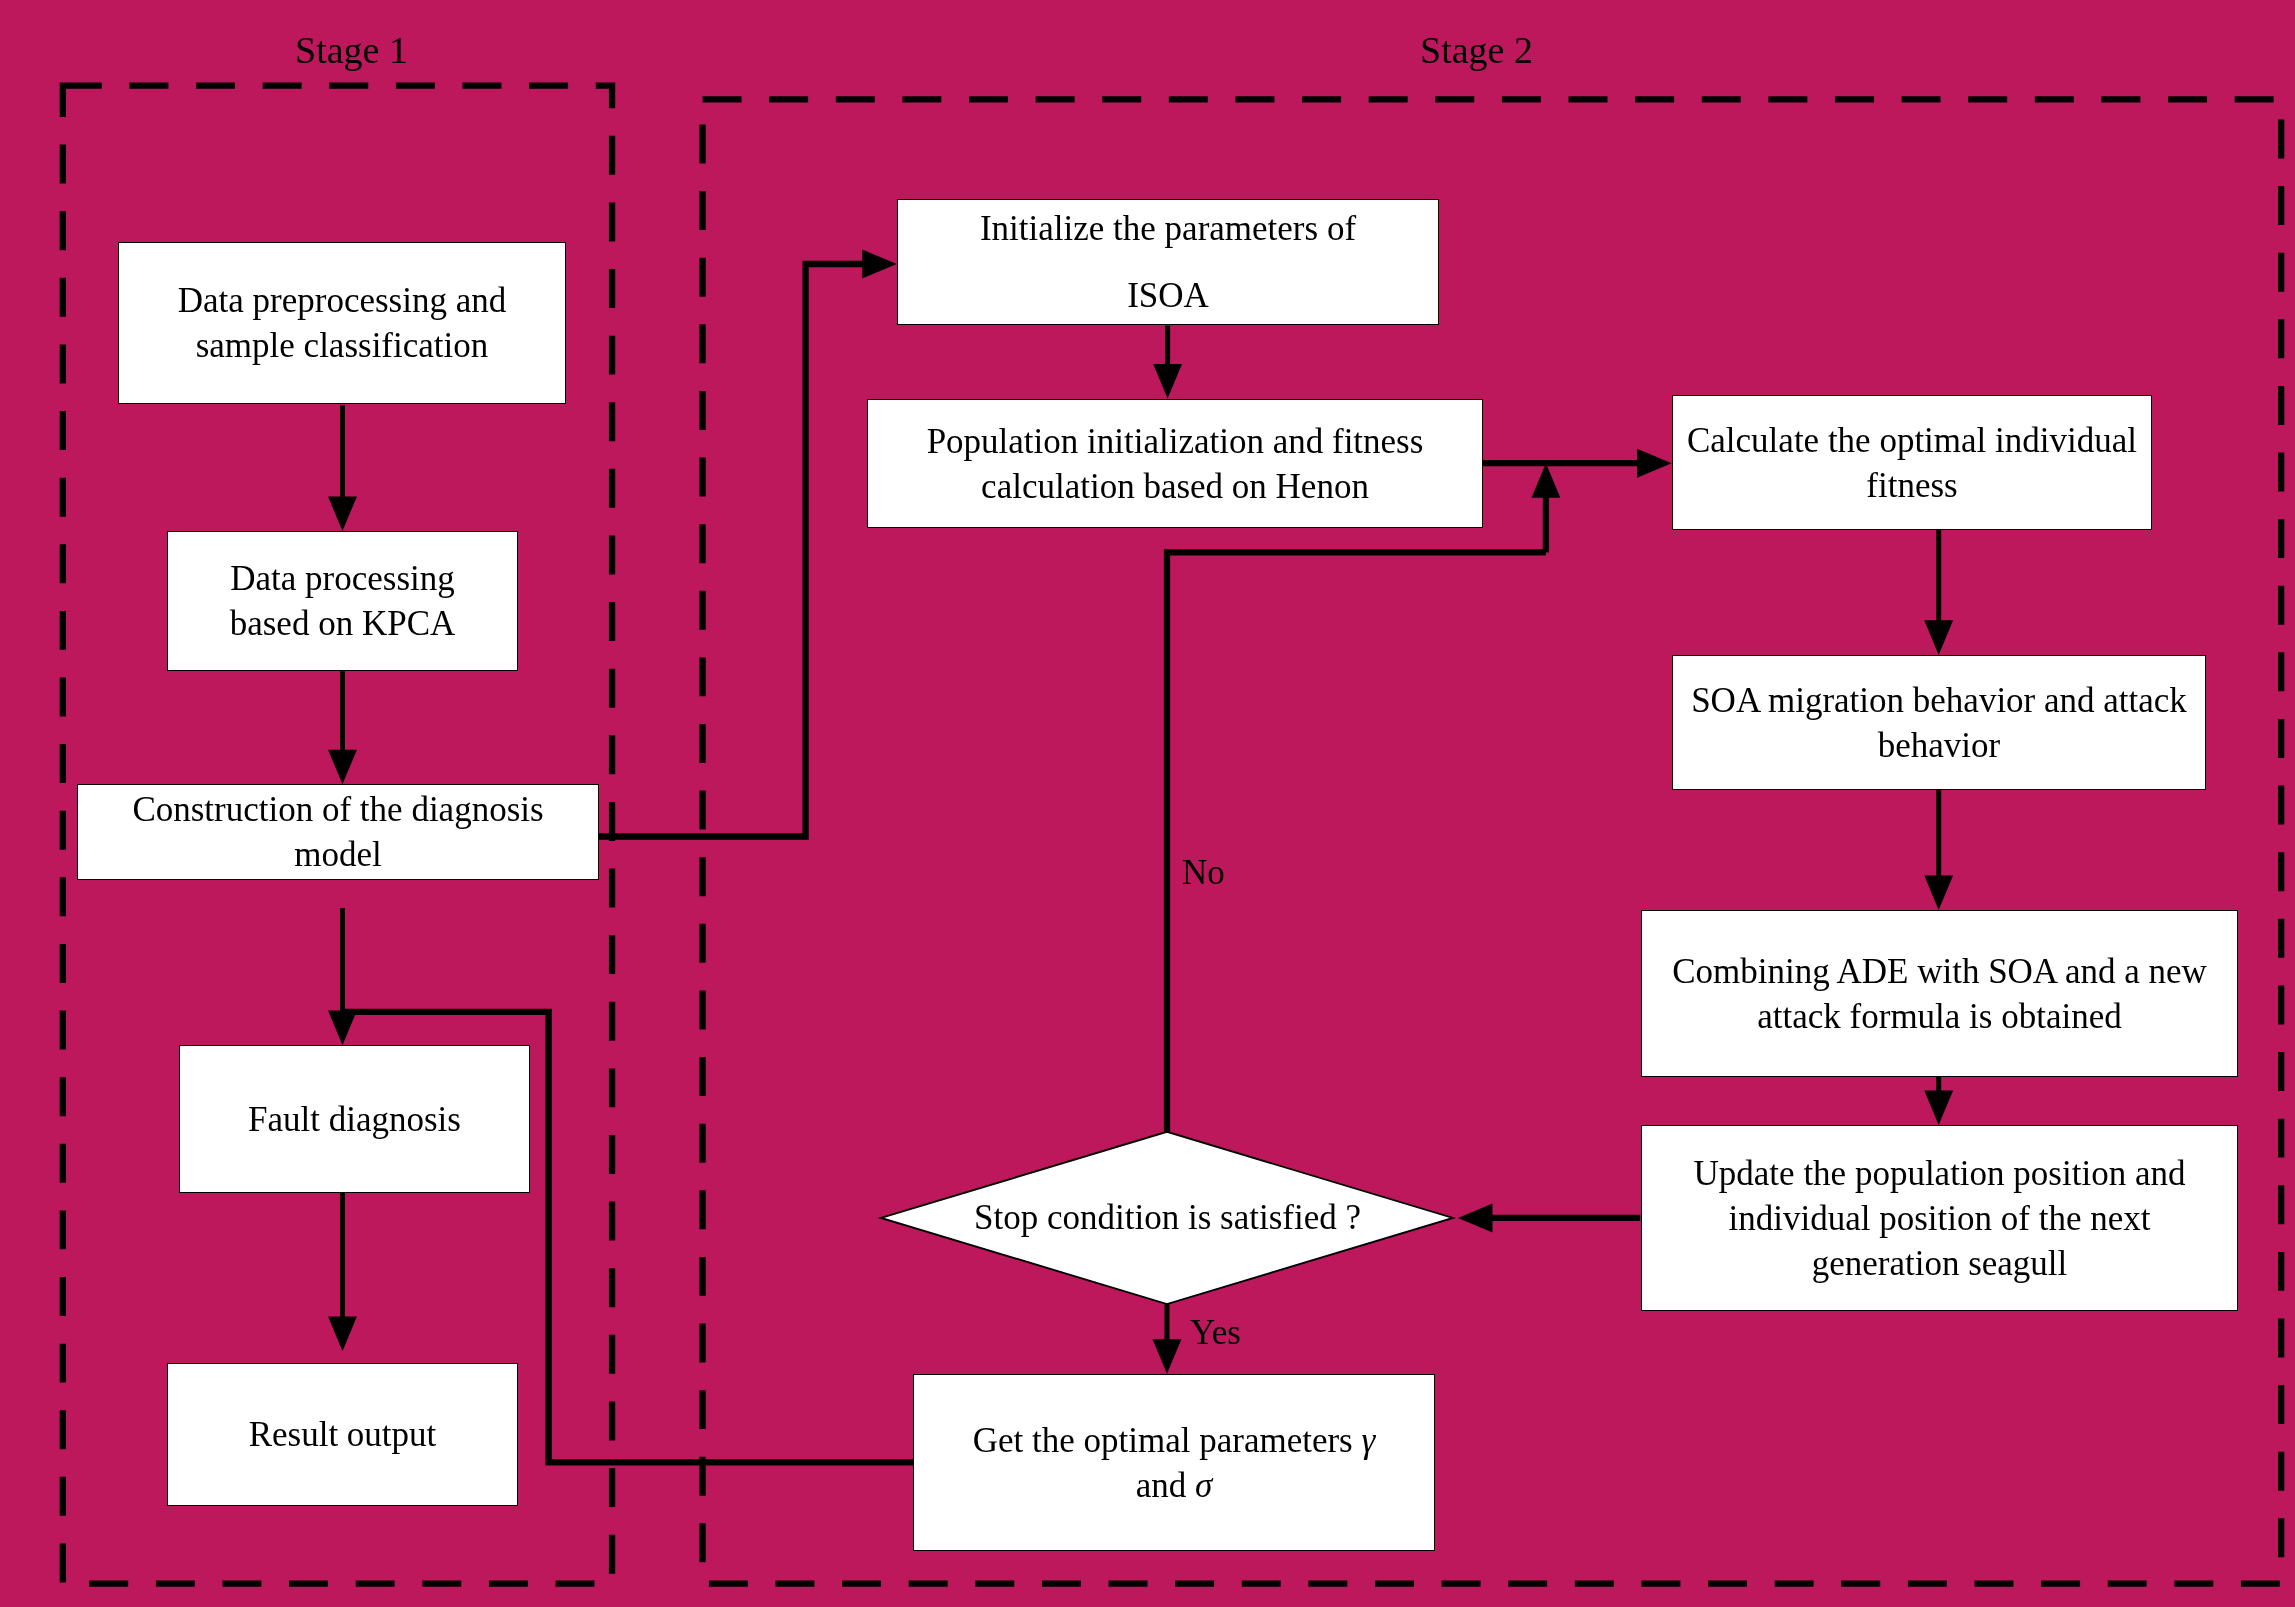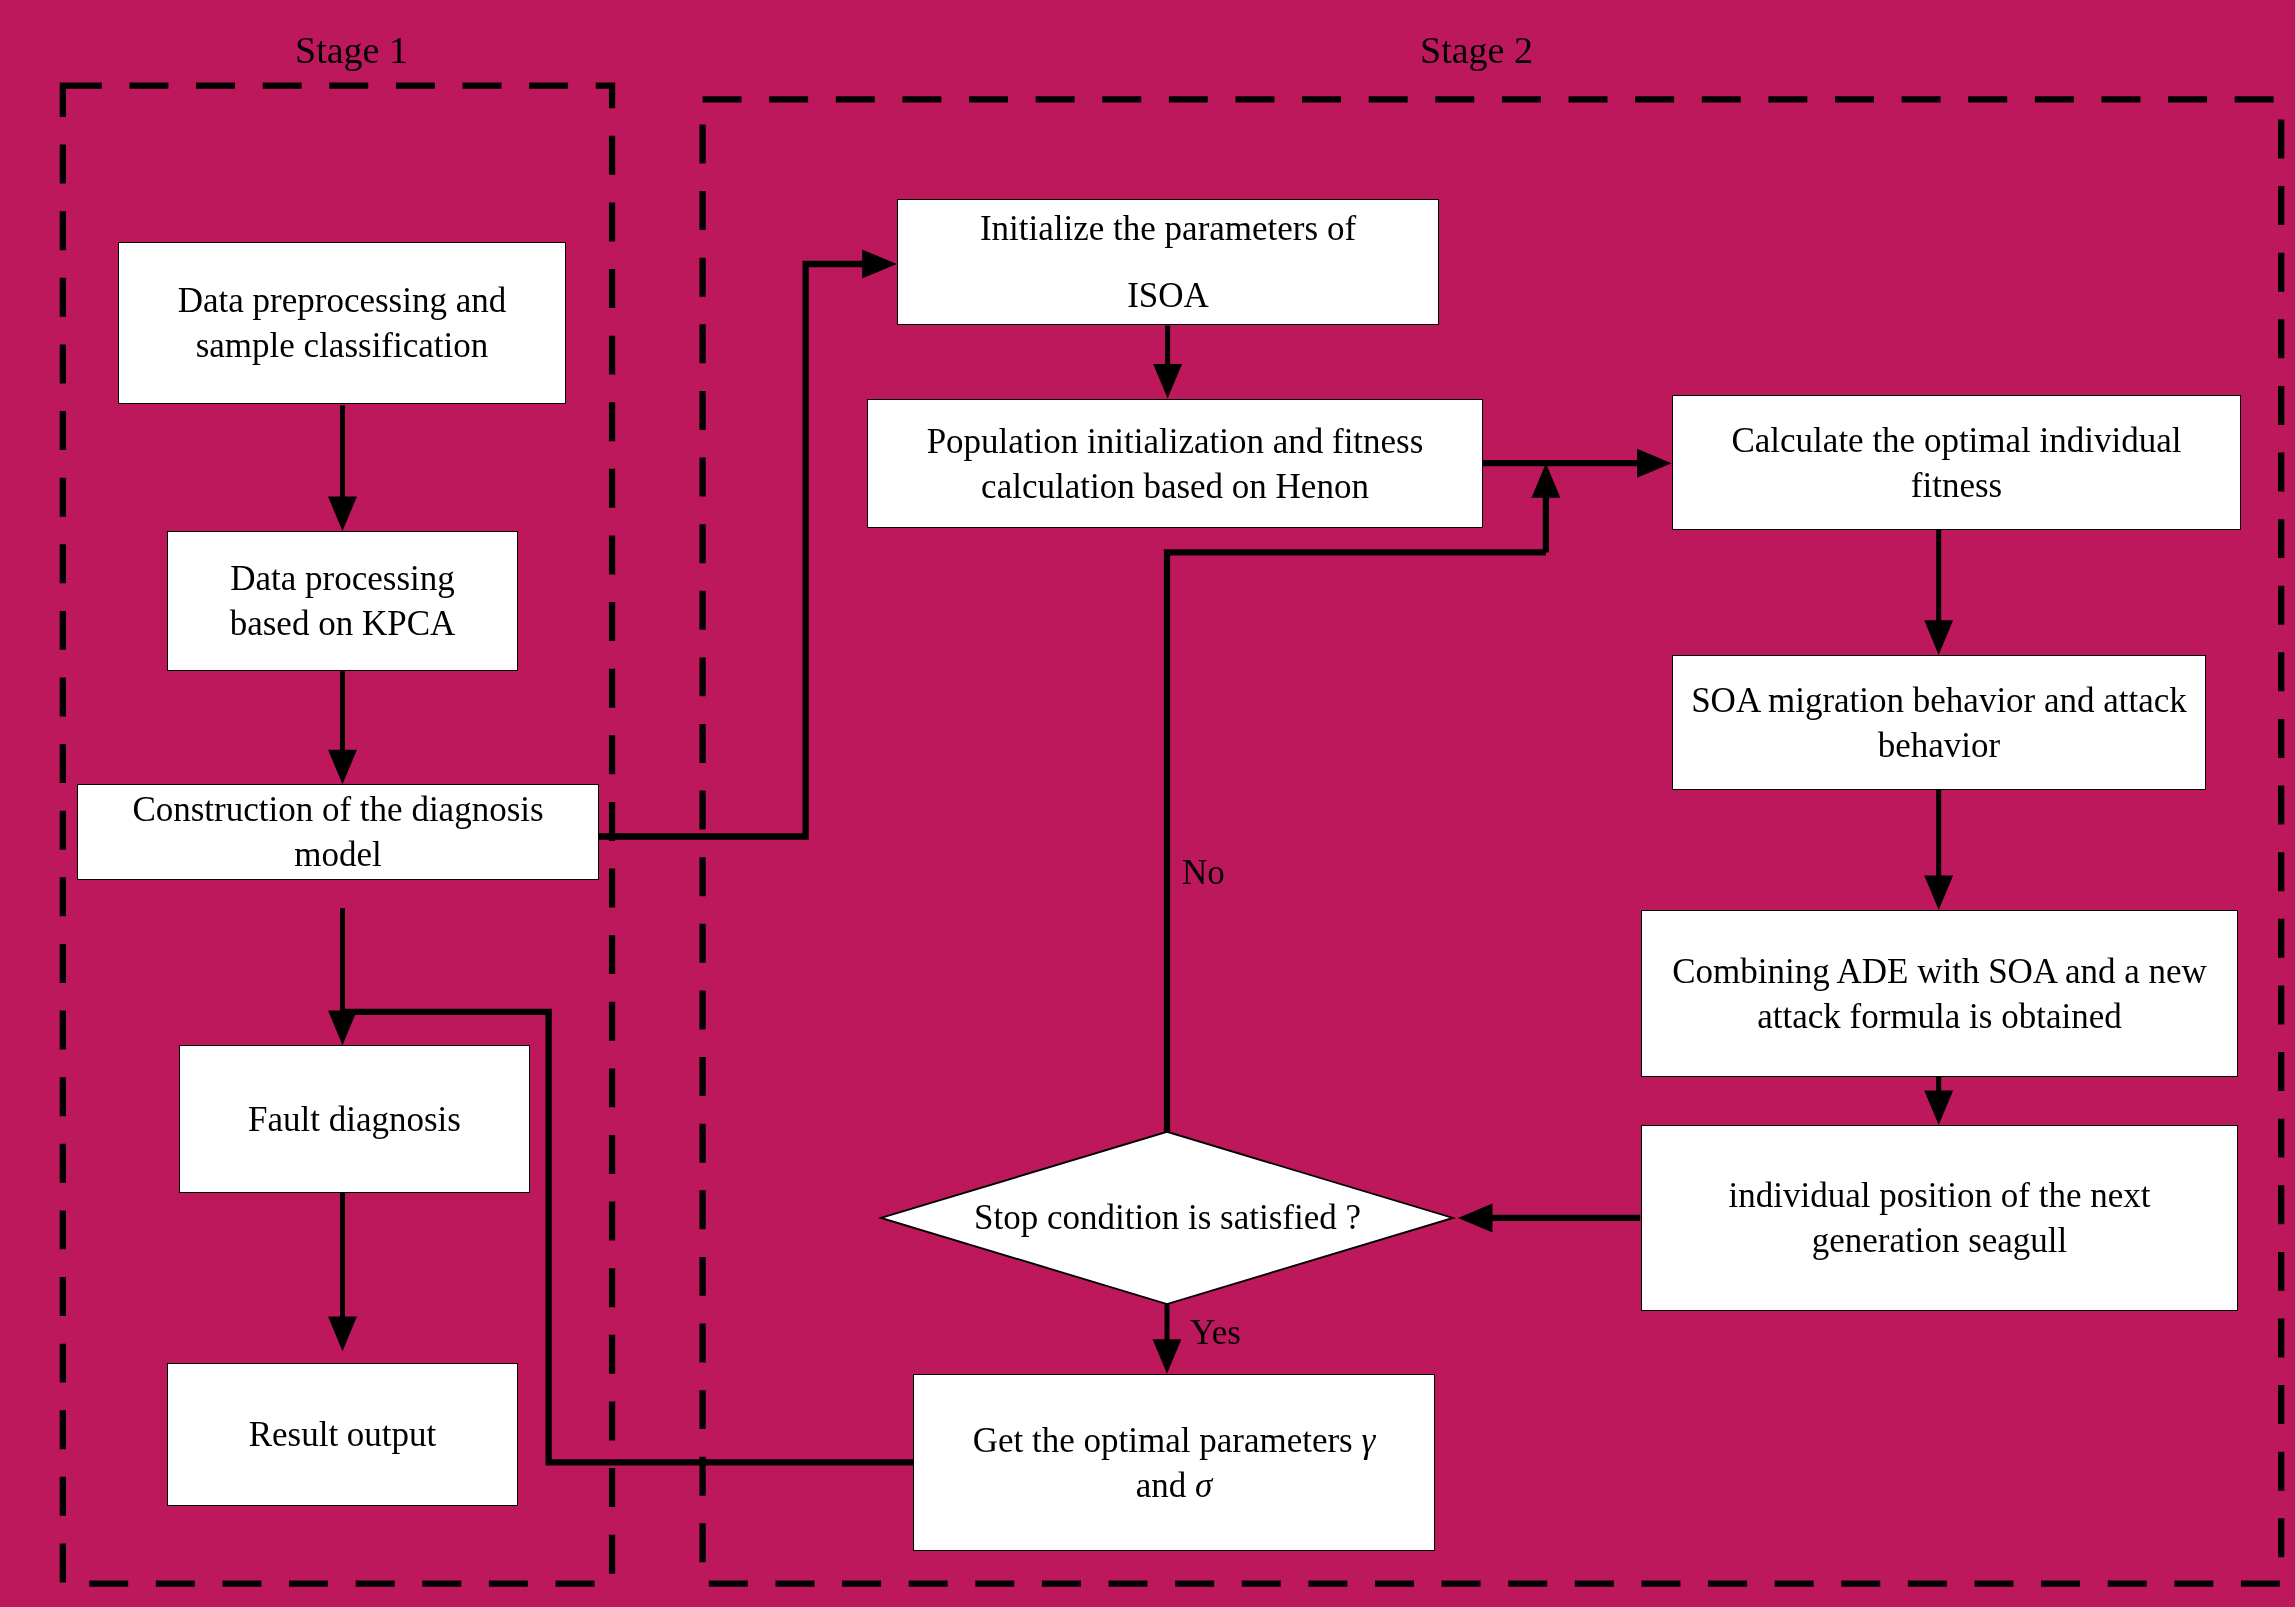--- a/index.html
+++ b/index.html
@@ -107,36 +107,37 @@
   <div class="box" style="left:897px;top:199px;width:542px;height:126px;gap:22px;">
     <div>Initialize the parameters of</div>
     <div>ISOA</div>
   </div>
 
   <div class="box" style="left:867px;top:399px;width:616px;height:129px;">
     <div>Population initialization and fitness</div>
     <div>calculation based on Henon</div>
   </div>
 
-  <div class="box" style="left:1672px;top:395px;width:569px;height:135px;">
+  <div class="box" style="left:1672px;top:395px;width:480px;height:135px;">
     <div>Calculate the optimal individual</div>
     <div>fitness</div>
   </div>
 
   <div class="box" style="left:1672px;top:655px;width:534px;height:135px;">
     <div>SOA migration behavior and attack</div>
     <div>behavior</div>
   </div>
 
   <div class="box" style="left:1641px;top:910px;width:597px;height:167px;">
     <div>Combining ADE with SOA and a new</div>
     <div>attack formula is obtained</div>
   </div>
 
   <div class="box" style="left:1641px;top:1125px;width:597px;height:186px;">
+    <div>Update the population position and</div>
     <div>individual position of the next</div>
     <div>generation seagull</div>
   </div>
 
   <div class="diamond-text" style="left:916px;top:1193px;width:503px;height:50px;">Stop condition is satisfied ?</div>
 
   <div class="edge-label" style="left:1182px;top:854px;">No</div>
   <div class="edge-label" style="left:1190px;top:1314px;">Yes</div>
 
   <div class="box" style="left:913px;top:1374px;width:522px;height:177px;">

